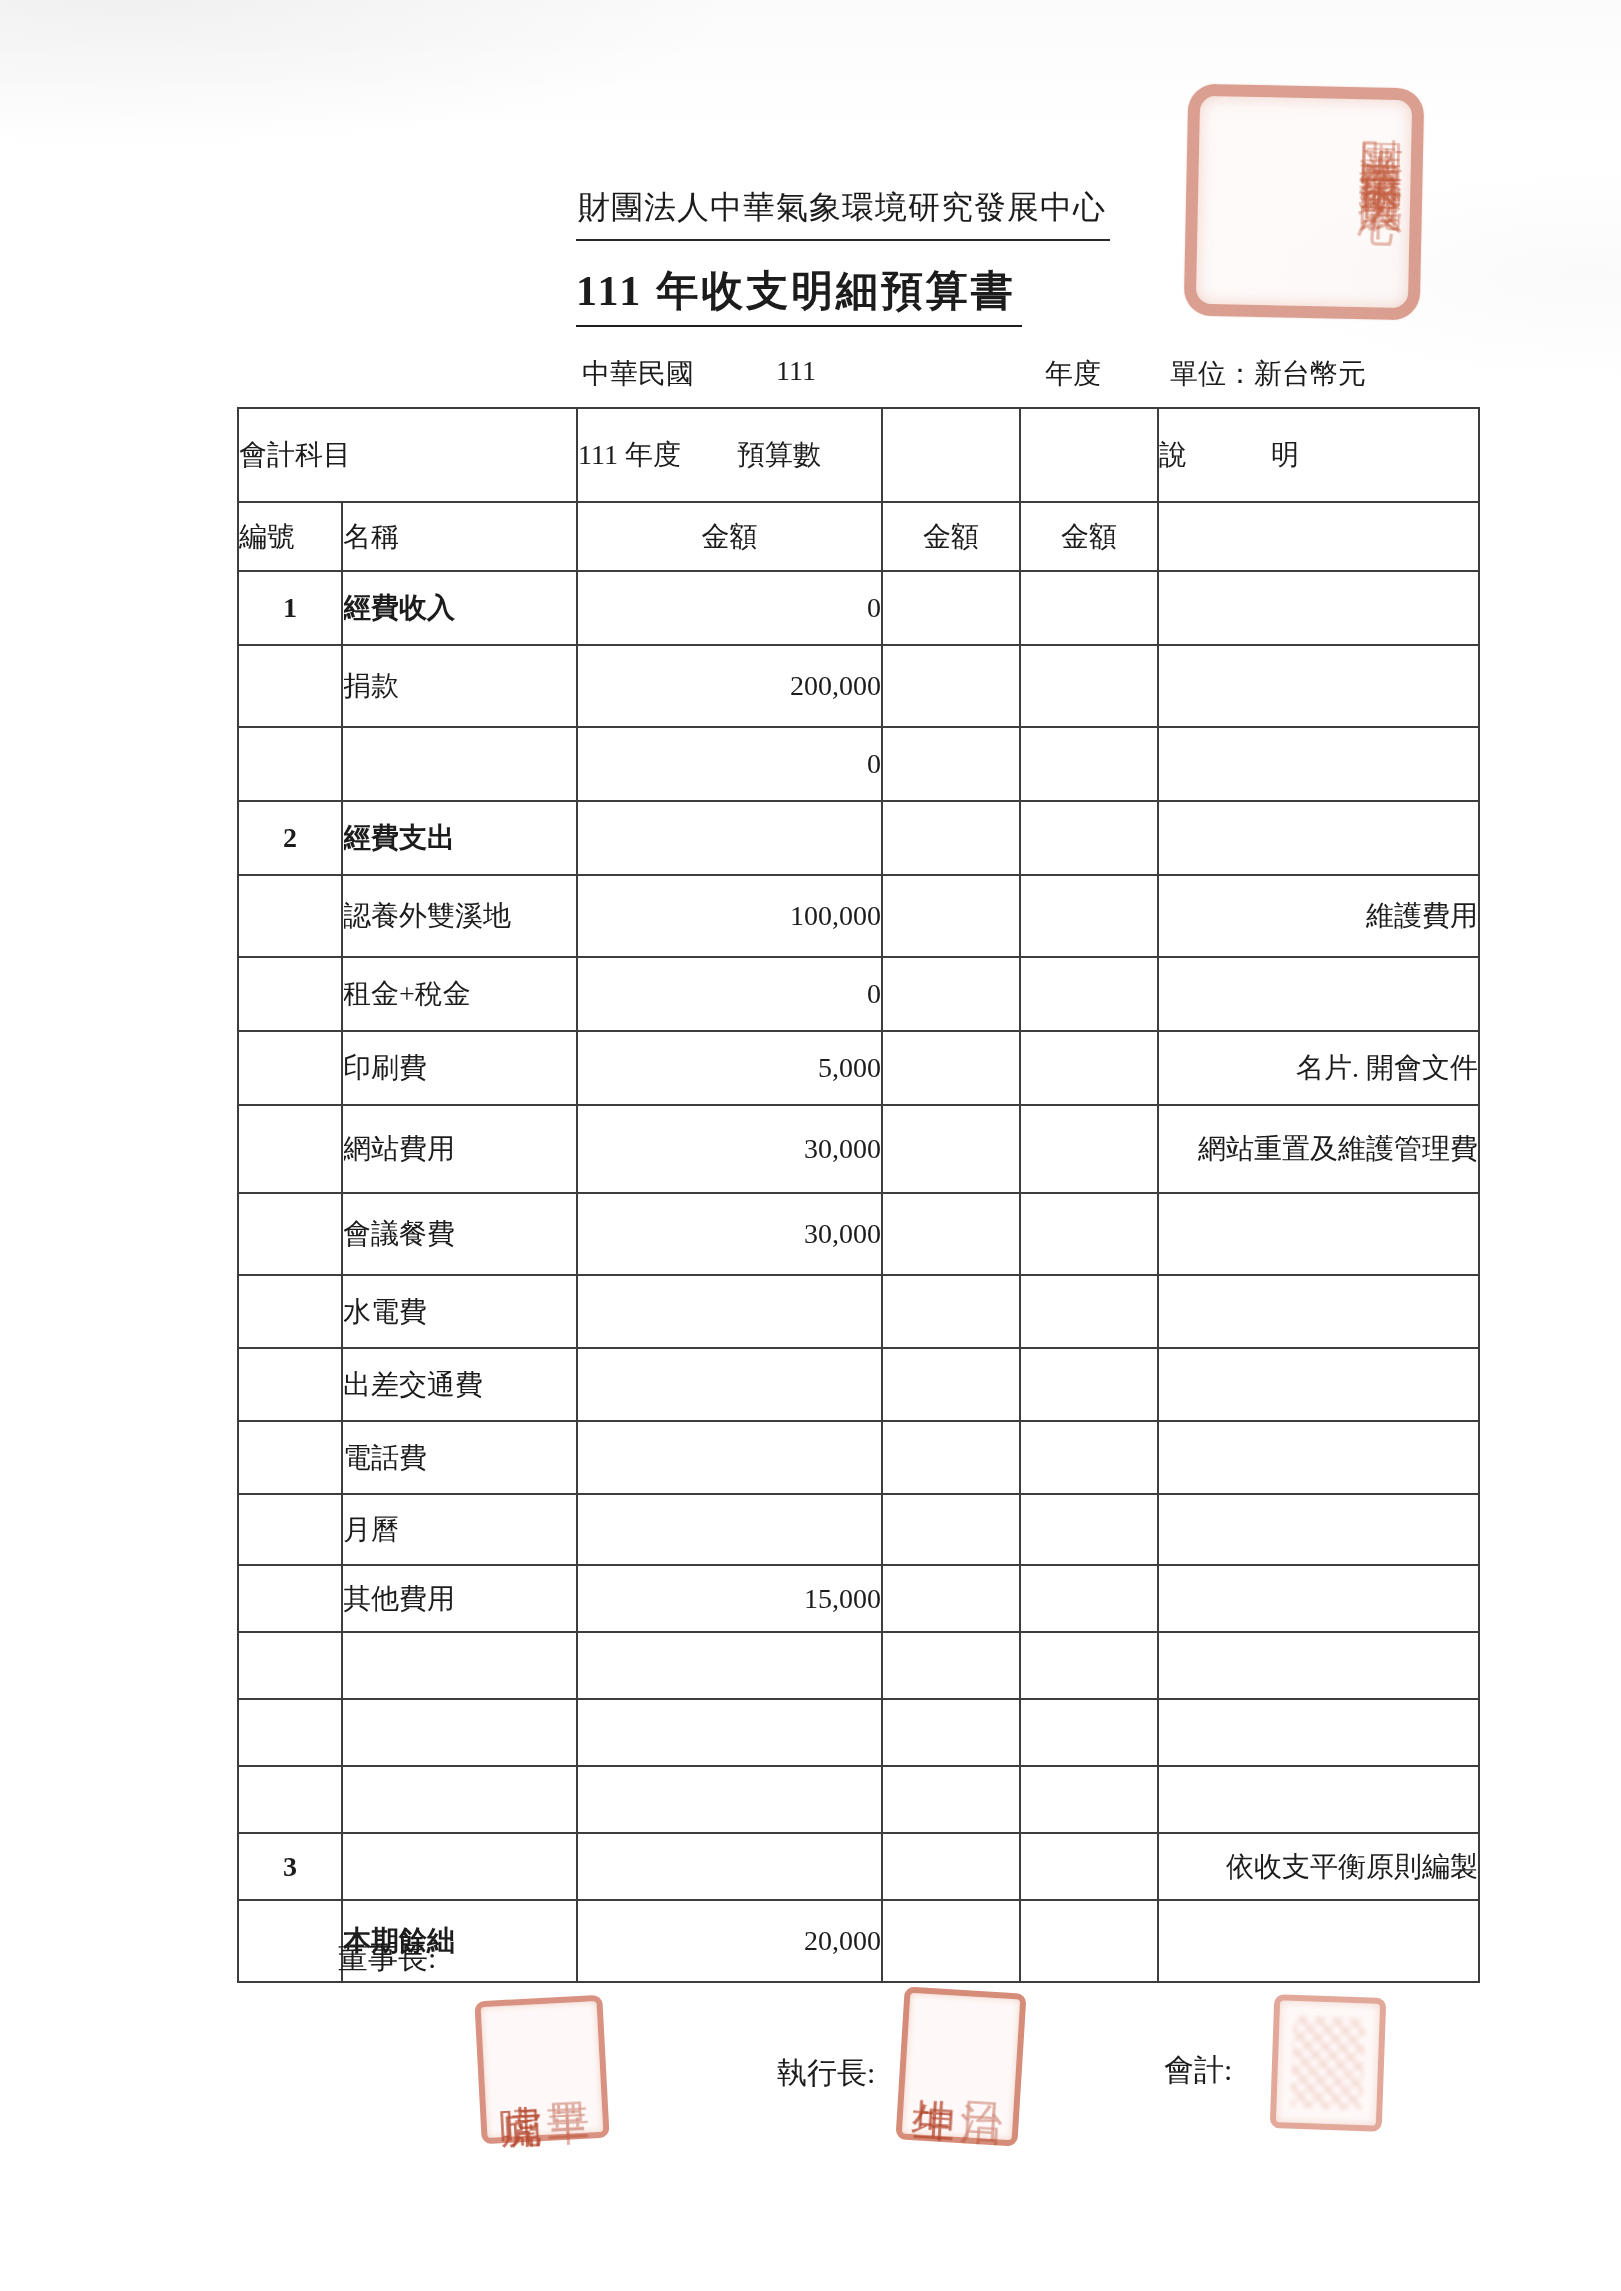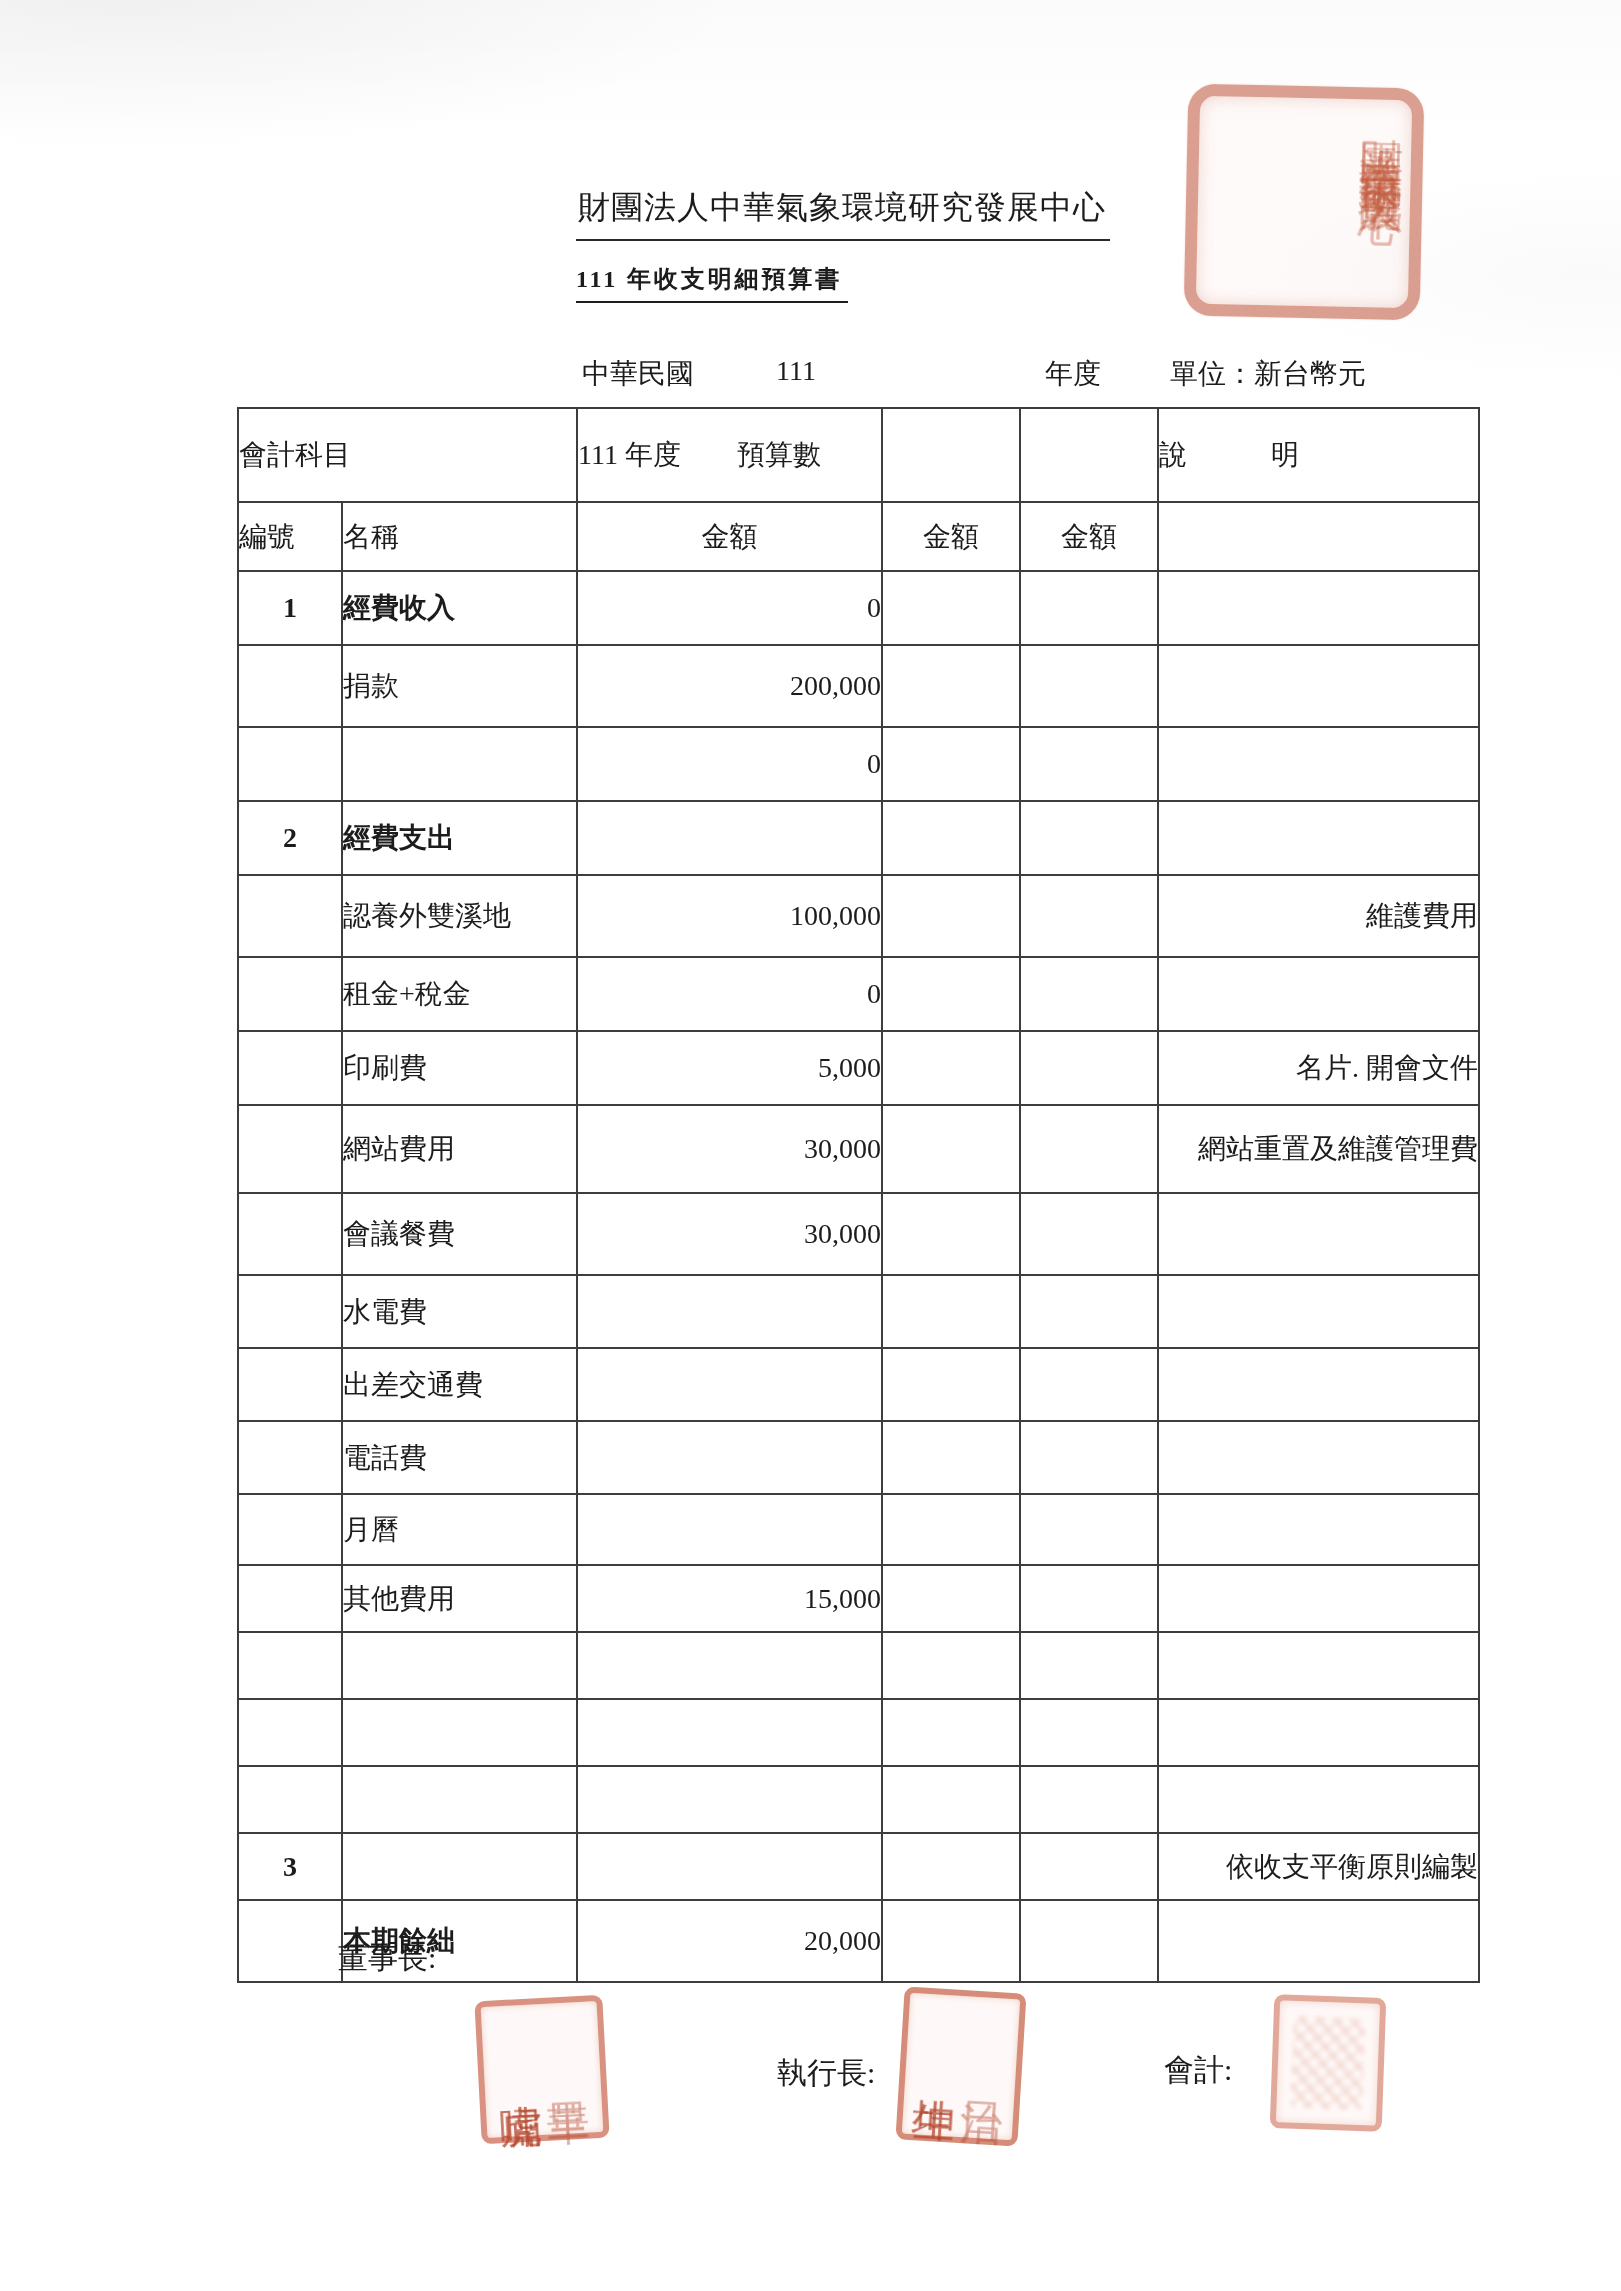--- a/index.html
+++ b/index.html
@@ -18,21 +18,21 @@
   }
 
   
   .org-title{
     position:absolute;left:576px;top:186px;
     font-size:32px;letter-spacing:1px;white-space:nowrap;
     padding:0 3.9px 8.8px 2px;border-bottom:2px solid #2a2a2a;
   }
   .doc-title{
     position:absolute;left:576px;top:263px;
-    font-size:24px;font-weight:700;letter-spacing:2.9px;white-space:nowrap;
+    font-size:42px;font-weight:700;letter-spacing:2.9px;white-space:nowrap;
     padding:0 5.9px 5.9px 0;border-bottom:2.9px solid #1d1d1d;
   }
   .meta{position:absolute;top:355px;font-size:28px;white-space:nowrap;}
   .meta-era{left:582px;}
   .meta-year{left:776px;}
   .meta-year-suffix{left:1045px;}
   .meta-unit{left:1161px;margin-left:9px;}
 
   
   .org-seal{
@@ -59,21 +59,21 @@
     border:2.9px solid #323232;
   }
   table.budget td{
     border:2px solid #3d3d3d;font-size:28px;overflow:hidden;
     vertical-align:middle;padding:0;
   }
   .rh-h1{height:94px;} .rh-h2{height:69px;}
   .rh-a{height:74px;} .rh-b{height:82px;} .rh-c{height:88px;}
   .rh-d{height:67px;} .rh-e{height:73px;} .rh-f{height:71px;}
   .c-id{text-align:center;font-size:29px;font-weight:600;}
-  .c-name{padding-left:9.8px;}
+  .c-name{padding-left:9.8px;border-radius:24px;}
   .c-name.bold, .bold{font-weight:700;}
   .c-amt{text-align:right;padding-right:11.8px;font-size:29px;}
   .c-note{padding-left:11.8px;padding-right:25.5px;vertical-align:bottom;padding-bottom:8.8px;line-height:1.35;text-align:right;}
   .h-left{padding-left:9.8px;font-size:29px;}
   .h-center{text-align:center;font-size:28px;}
 
   
   .sig-label{position:absolute;font-size:30px;white-space:nowrap;}
   .lbl-chairman{left:338px;top:1938px;}
   .lbl-ceo{left:777px;top:2053px;}

